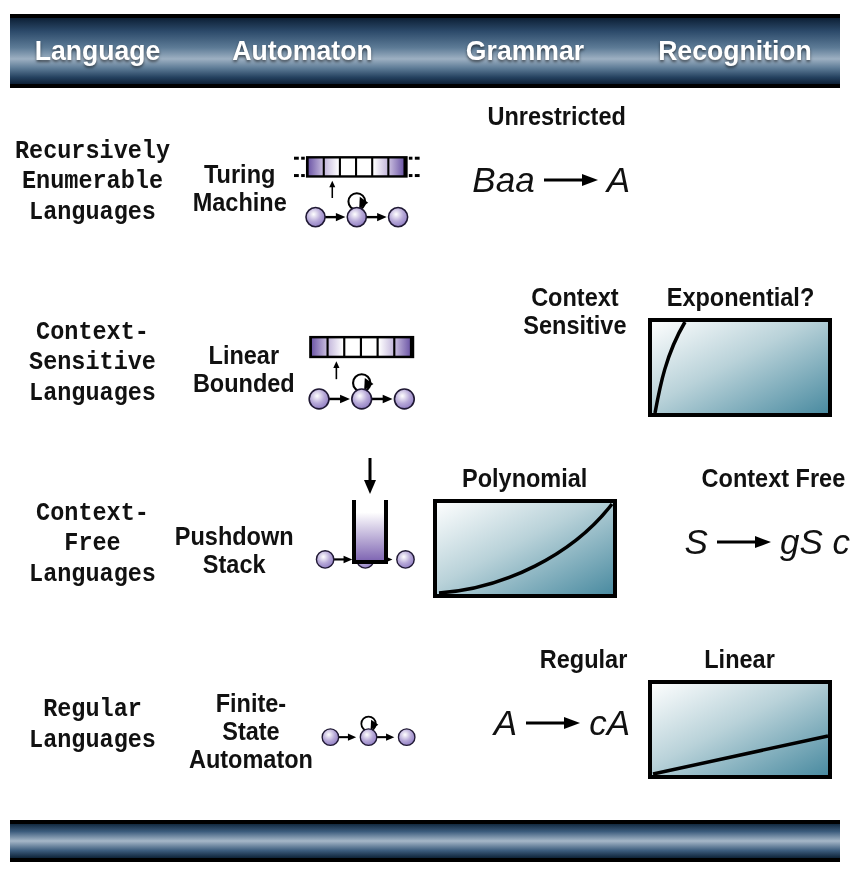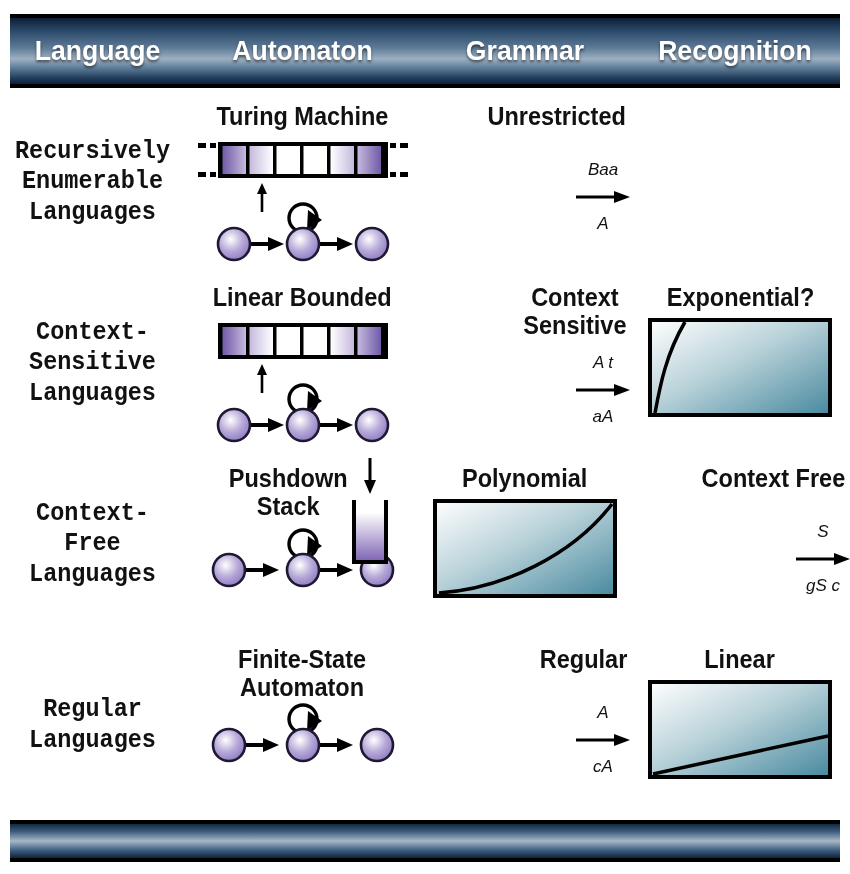--- a/index.html
+++ b/index.html
@@ -13,25 +13,25 @@
     background:linear-gradient(180deg,#12293f 0%,#3c5c7d 22%,#a6b7c8 50%,#3c5c7d 78%,#0e2338 100%);}
   .header-grid{display:grid;grid-template-columns:175px 235px 210px 210px;height:100%;align-items:center;border-radius:20px;}
   .col-header{text-align:center;color:#fff;font-size:28px;font-weight:bold;
     text-shadow:0 2px 3px rgba(0,0,0,.55);transform:scaleX(.95);}
   
   .rows{position:absolute;top:92px;left:0;width:850px;}
   .row{height:181px;display:grid;grid-template-columns:185px 235px 210px 220px;}
   .cell{box-sizing:border-box;}
   .cell-lang{display:flex;align-items:center;justify-content:center;text-align:center;font-family:Liberation Mono, monospace;}
   .lang-label{font-size:25px;font-weight:bold;line-height:1.22;white-space:pre-line;transform:scaleX(.94);}
-  .cell-auto{display:flex;flex-direction:column;align-items:center;padding-top:10px;position:relative;}
+  .cell-auto{display:flex;flex-direction:row;align-items:center;padding-top:10px;position:relative;}
   .auto-title,.gram-title,.recog-title{font-size:25px;font-weight:bold;text-align:center;
     line-height:1.12;white-space:pre-line;transform:scaleX(.94);}
   .cell-gram{display:flex;flex-direction:column;align-items:flex-end;padding-top:10px;}
-  .rule{display:flex;align-items:center;gap:9px;margin-top:30px;font-size:17px;font-style:italic;font-weight:500;flex-direction:column;}
+  .rule{display:flex;align-items:center;gap:9px;margin-top:30px;font-size:35px;font-style:italic;font-weight:500;}
   .rule.tight{margin-top:14px;}
   .cell-recog{display:flex;flex-direction:column;align-items:center;padding-top:10px;}
   .recog-box{position:relative;width:184px;height:99px;margin-top:7px;}
   .recog-box svg{position:absolute;left:0;top:0;}
   .qmark{position:absolute;left:0;top:0;width:184px;height:99px;display:flex;align-items:center;
     justify-content:center;font-size:36px;font-weight:bold;color:#0b0b0b;}
   .auto-svg{display:block;}
   .stack-wrap{position:absolute;left:162px;top:2px;}
   .pd-title{transform:translateX(-14px) scaleX(.94);}
   .mt2{margin-top:2px;} .mt8{margin-top:8px;}
@@ -191,28 +191,20 @@
             <polygon points="129,99 145,106 129,113" fill="#000"></polygon>
             <circle cx="26" cy="106" r="16" fill="url(#sg2)" stroke="#1f1833" stroke-width="2.6"></circle>
             <circle cx="95" cy="106" r="16" fill="url(#sg2)" stroke="#1f1833" stroke-width="2.6"></circle>
             <circle cx="164" cy="106" r="16" fill="url(#sg2)" stroke="#1f1833" stroke-width="2.6"></circle>
           </g>
         </svg>
       </div>
       <div class="cell cell-gram">
         <div class="gram-title">Context
 Sensitive</div>
-        <div class="rule tight">
-          <span>A t</span>
-          <svg width="54" height="16" viewBox="0 0 54 16">
-            <line x1="0" y1="8" x2="40" y2="8" stroke="#000" stroke-width="3"></line>
-              <polygon points="38,2 54,8 38,14" fill="#000"></polygon>
-          </svg>
-          <span>aA</span>
-        </div>
       </div>
       <div class="cell cell-recog">
         <div class="recog-title">Exponential?</div>
         <div class="recog-box">
           <svg width="184" height="99" viewBox="0 0 184 99">
             <defs>
                 <linearGradient id="tg1" x1="0" y1="0" x2="1" y2="1">
                   <stop offset="0" stop-color="#ffffff"></stop>
                   <stop offset="0.45" stop-color="#b9d2d9"></stop>
                   <stop offset="1" stop-color="#47899f"></stop>

